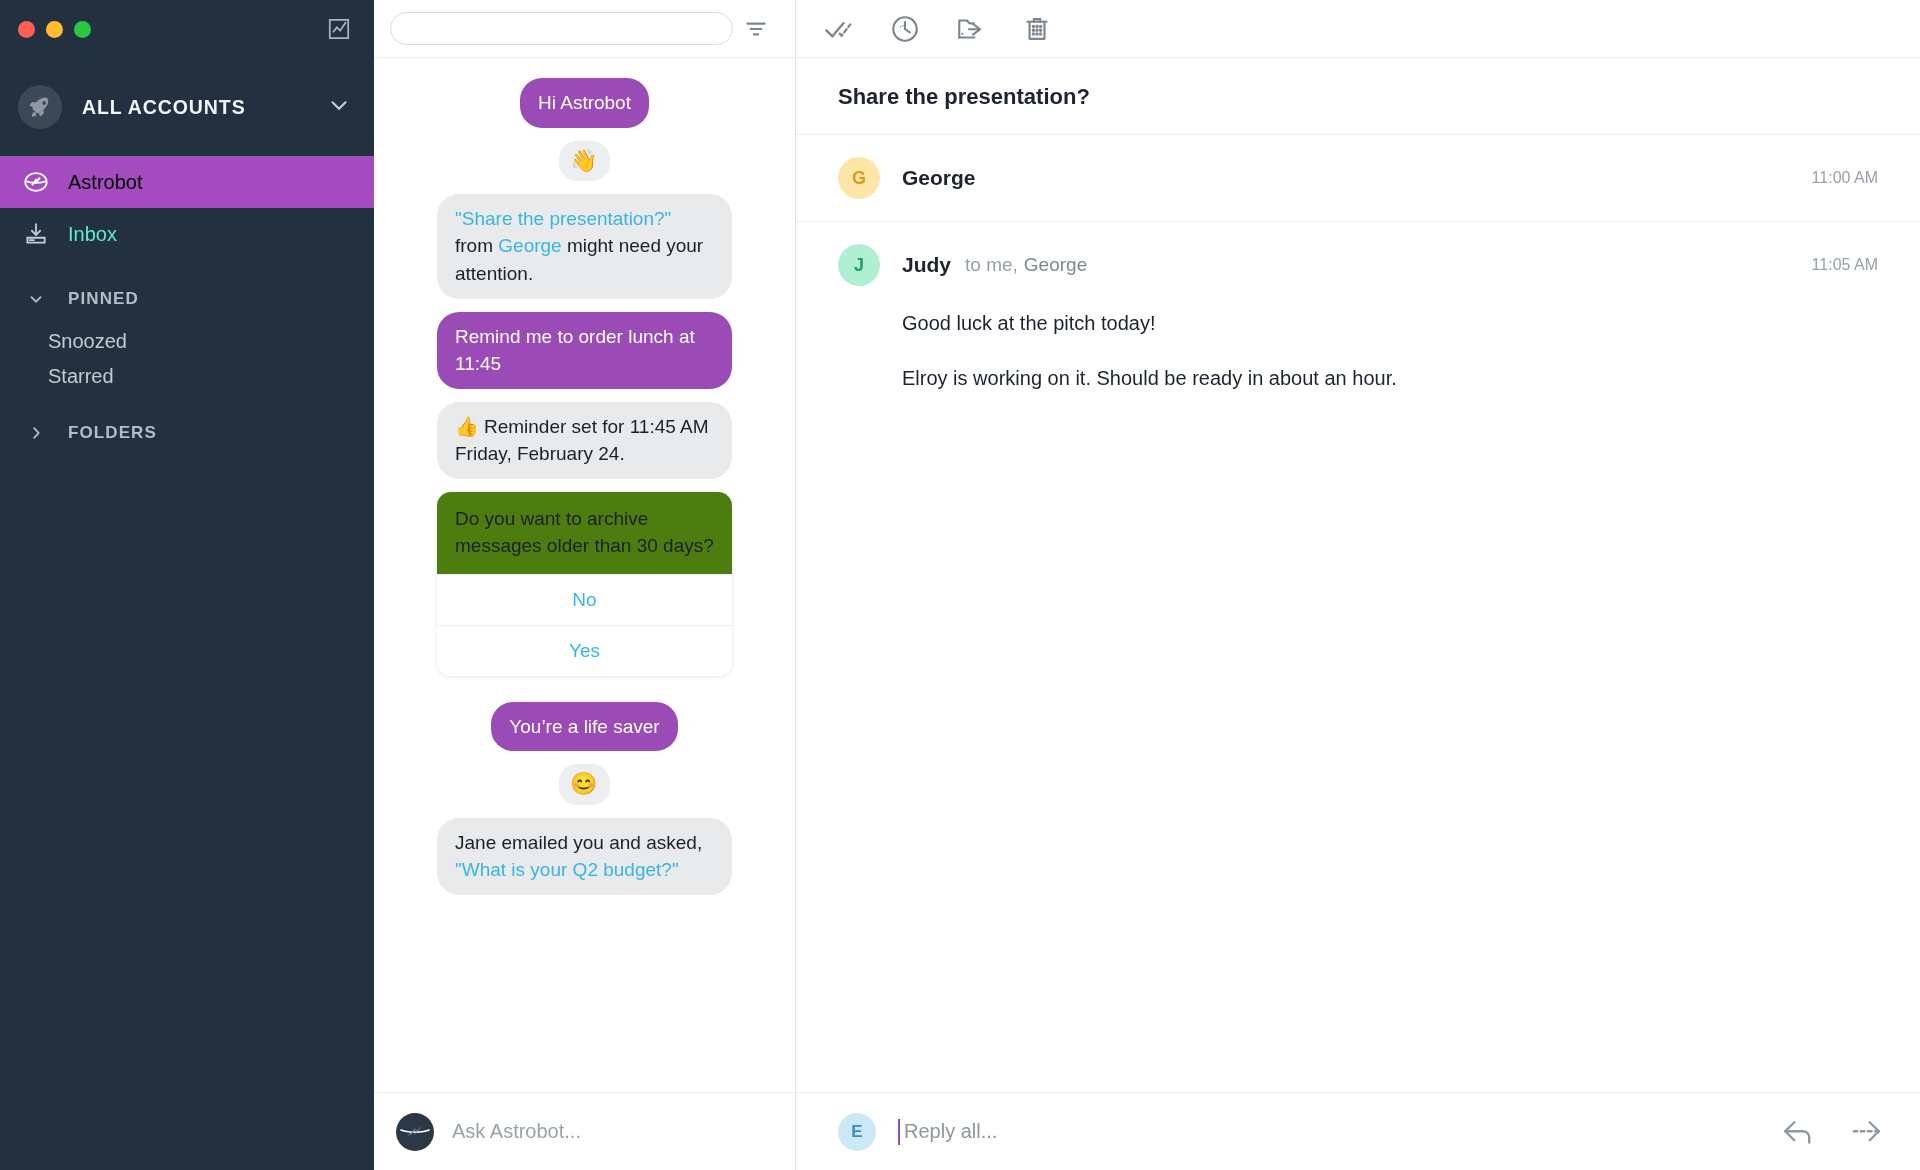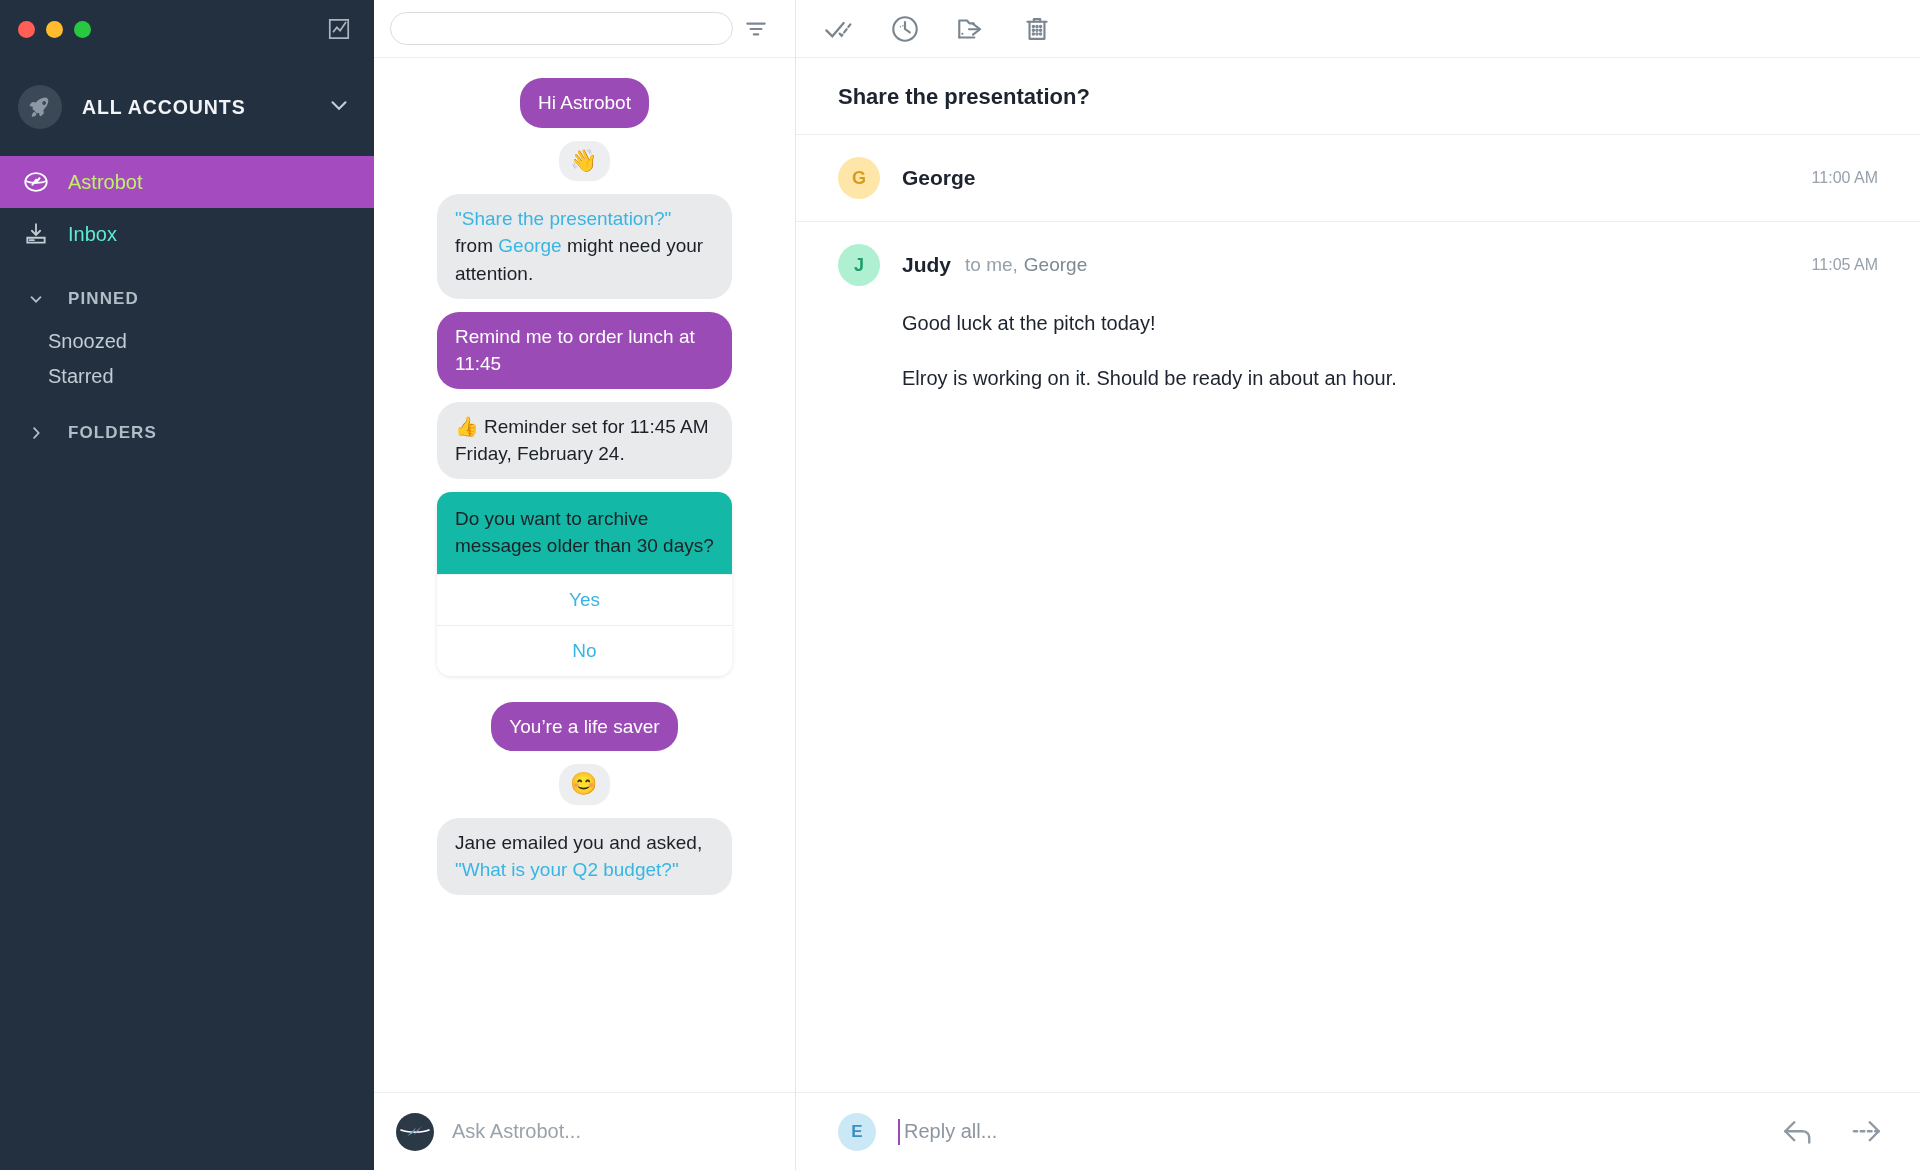--- a/index.html
+++ b/index.html
@@ -44,21 +44,21 @@
     margin-left: 20px; color: #f2f5f7;
     font-size: 19.5px; font-weight: bold; letter-spacing: 0.9px;
   }
   .chev-down { margin-left: auto; }
 
   .nav-item {
     height: 52px; display: flex; align-items: center;
     padding-left: 18px; color: #5eead4; font-size: 20px;
   }
   .nav-item.active {
-    background: #a44bc0; color: #bef264; text-align: center;
+    background: #a44bc0; color: #000000; text-align: center;
   }
   .nav-icon {
     width: 36px; flex: 0 0 36px; display: flex;
     align-items: center; justify-content: center;
   }
   .nav-label { margin-left: 14px; }
 
   .section-head {
     height: 50px; display: flex; align-items: center;
     color: #b3bdc7; font-size: 17px; font-weight: bold;
@@ -115,21 +115,21 @@
   }
   .lnk { color: #39b5e3; }
 
   .card {
     background: #fff; border-radius: 14px;
     max-width: 295px; overflow: hidden;
     box-shadow: 0 1px 4px rgba(0,0,0,0.10);
     margin-bottom: 13px;
   }
   .card-q {
-    background: #14b8a6; color: #1d2127;
+    background: #4d7c0f; color: #1d2127;
     font-size: 19px; line-height: 1.45; padding: 13px 18px 14px 18px;
   }
   .card-opt {
     height: 51px; display: flex; align-items: center;
     justify-content: center; color: #39b5e3; font-size: 19px;
     border-top: 1px solid #eceef0; background: #fff;
   }
   .card-opt:first-of-type { border-top: none; }
 
   .chat-compose {
@@ -317,22 +317,22 @@
         <div class="bubble out">Remind me to order lunch at 11:45</div>
       </div>
 
       <div class="msg-row in">
         <div class="bubble in">👍 Reminder set for 11:45 AM Friday, February 24.</div>
       </div>
 
       <div class="msg-row in">
         <div class="card">
           <div class="card-q">Do you want to archive messages older than 30 days?</div>
+          <div class="card-opt">No</div>
           <div class="card-opt">Yes</div>
-          <div class="card-opt">No</div>
         </div>
       </div>
 
       <div class="msg-row out">
         <div class="bubble out">You’re a life saver</div>
       </div>
 
       <div class="msg-row in">
         <div class="bubble emoji">😊</div>
       </div>

